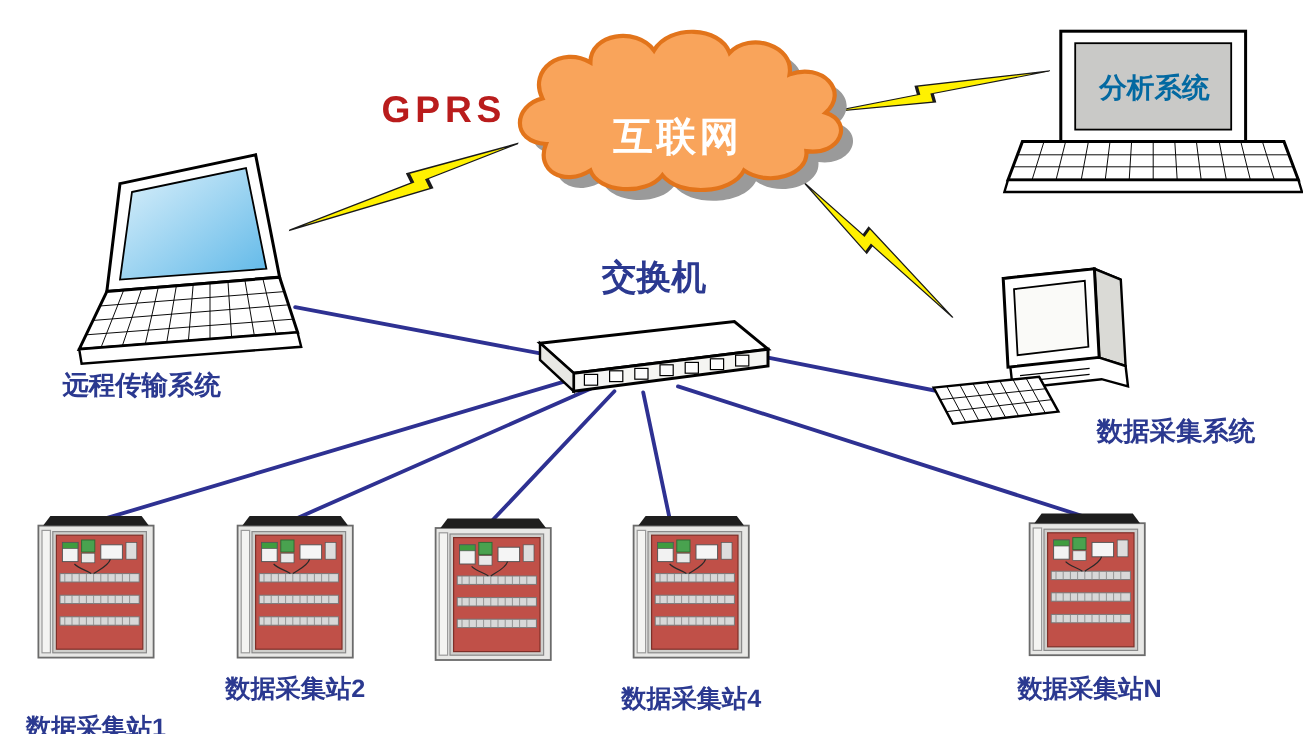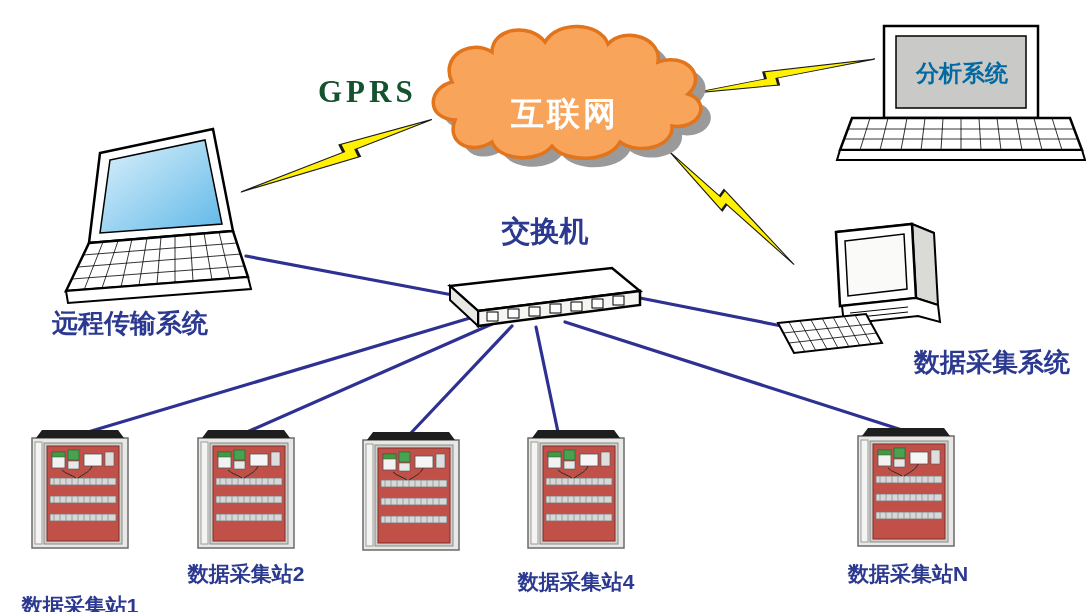--- a/index.html
+++ b/index.html
@@ -1,24 +1,24 @@
 <!DOCTYPE html>
 <html><head>
 <meta charset="utf-8">
 <style>
   * { margin:0; padding:0; box-sizing:border-box; }
   html,body { background:#ffffff; font-family:"Liberation Sans", sans-serif; }
   .stage { position:relative; width:1086px; height:612px; background:#ffffff; overflow:hidden; }
   .stage > svg { position:absolute; left:0; top:0; }
   .lbl { position:absolute; color:#2B3990; font-weight:600; white-space:nowrap; }
   .lbl-center { text-align:center; }
-  .gprs { color:#14532d; font-family:Liberation Serif, serif; font-weight:700; font-size:31px; letter-spacing:4px; }
+  .gprs { color:#b91c1c; font-family:Liberation Sans, sans-serif; font-weight:700; font-size:31px; letter-spacing:4px; }
   .cloud-label { color:#ffffff; font-size:33px; font-weight:700; letter-spacing:3px; }
   .switch-label { font-size:29px; }
-  .node-label { font-size:26px; }
+  .node-label { font-size:22px; }
   .station-label { font-size:21px; }
   .screen-label { color:#0369a1; font-size:23px; font-weight:600; }
 </style>
 </head>
 <body>
 
 <div class="stage">
 
   <svg width="1086" height="612" viewBox="0 0 1086 612">
     <defs>

